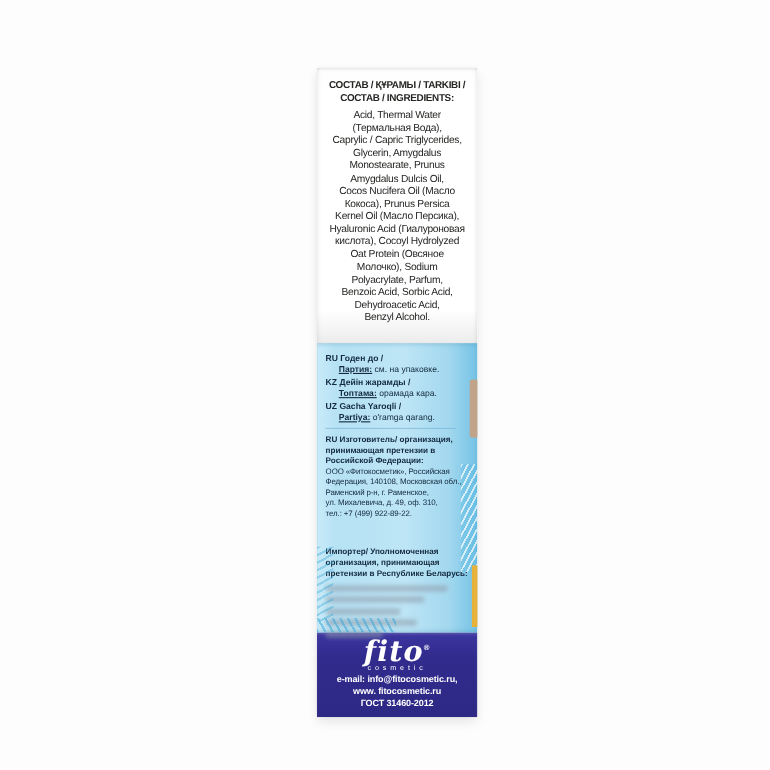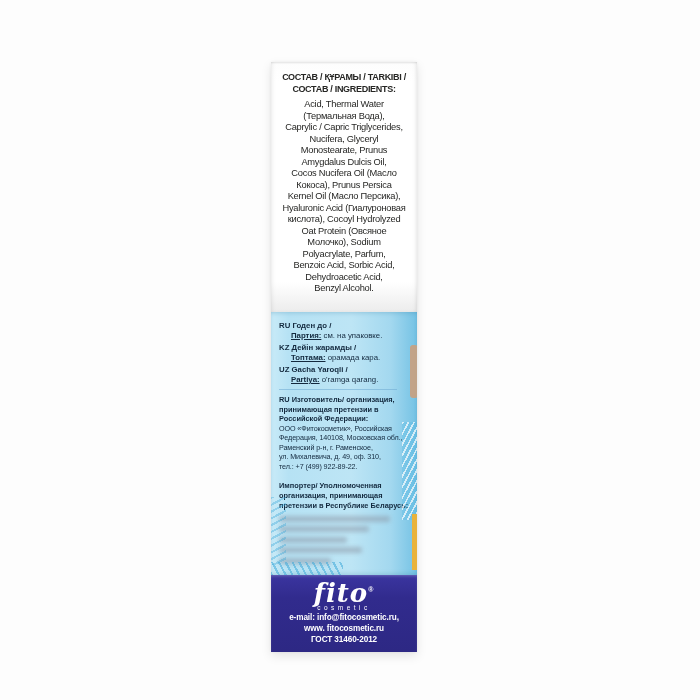--- a/index.html
+++ b/index.html
@@ -8,21 +8,21 @@
     font-family: "Liberation Sans", sans-serif;
     background:#fcfcfc;
     position:relative;
     overflow:hidden;
     color:#222;
   }
   .photo-stage { position:absolute; inset:0; background:#fdfdfd; }
 
   
   .box {
-    position:absolute; left:271px; top:62px; width:146px; height:590px;
+    position:absolute; left:288px; top:62px; width:146px; height:590px;
     box-shadow:0 4px 10px rgba(0,0,0,.10), 0 0 3px rgba(0,0,0,.06);
     overflow:hidden;
     background:#fff;
   }
 
   
   .sec-white {
     height:250px; background:linear-gradient(180deg,#fdfdfd 0%, #ffffff 8%, #ffffff 88%, #ececec 100%);
     box-shadow: inset 3px 0 5px -3px rgba(0,0,0,.12), inset -3px 0 5px -3px rgba(0,0,0,.14), inset 0 2px 3px -2px rgba(0,0,0,.18);
     padding-top:9px;
@@ -42,21 +42,21 @@
     color:#13293e;
     padding:9px 20px 0 8px;
   }
   .batch-item { margin-bottom:2px; }
   .batch-line1 { font-size:7.8px; line-height:10px; font-weight:bold; white-space:nowrap; }
   .batch-line2 { font-size:7.8px; line-height:10px; padding-left:12px; white-space:nowrap; }
   .batch-line2 b { font-weight:bold;text-decoration:underline; }
   .divider { height:1px; background:rgba(110,170,210,.55); margin:4px 0 5px 0; }
   .manu-head { font-size:7.4px; line-height:9.6px; font-weight:bold; white-space:nowrap; }
   .manu-body { font-size:7.2px; line-height:9.5px; letter-spacing:-0.1px; white-space:nowrap; }
-  .imp-block { margin-top:10px; }
+  .imp-block { margin-top:26px; }
   .imp-head { font-size:7.4px; line-height:9.8px; font-weight:bold; white-space:nowrap; }
   .blur-lines { margin-top:5px; }
   .blur-bar { height:6px; border-radius:2px; background:#8d99a8; filter:blur(2px); opacity:.55; margin-bottom:4.5px; }
 
   
   .deco { position:absolute; }
   .deco-tan { right:-1px; top:33px; width:8px; height:53px; background:#c6a284; border-radius:3px; opacity:.95; filter:blur(.4px); }
   .deco-hatch-right {
     right:0; top:110px; width:15px; height:98px;
     background:repeating-linear-gradient(118deg, rgba(255,255,255,.75) 0 1.6px, rgba(70,180,226,.28) 1.6px 5px);
@@ -98,21 +98,21 @@
 
     <div class="sec-white">
       <div class="ing-header">
         <div>СОСТАВ / ҚҰРАМЫ / TARKIBI /</div>
         <div>СОСТАВ / INGREDIENTS:</div>
       </div>
       <div class="ing-list">
           <div class="ing-line">Acid, Thermal Water</div>
           <div class="ing-line">(Термальная Вода),</div>
           <div class="ing-line">Caprylic / Capric Triglycerides,</div>
-          <div class="ing-line">Nucifera, Glyceryl</div>
+          <div class="ing-line">Glycerin, Amygdalus</div>
           <div class="ing-line">Monostearate, Prunus</div>
           <div class="ing-line">Amygdalus Dulcis Oil,</div>
           <div class="ing-line">Cocos Nucifera Oil (Масло</div>
           <div class="ing-line">Кокоса), Prunus Persica</div>
           <div class="ing-line">Kernel Oil (Масло Персика),</div>
           <div class="ing-line">Hyaluronic Acid (Гиалуроновая</div>
           <div class="ing-line">кислота), Cocoyl Hydrolyzed</div>
           <div class="ing-line">Oat Protein (Овсяное</div>
           <div class="ing-line">Молочко), Sodium</div>
           <div class="ing-line">Polyacrylate, Parfum,</div>

